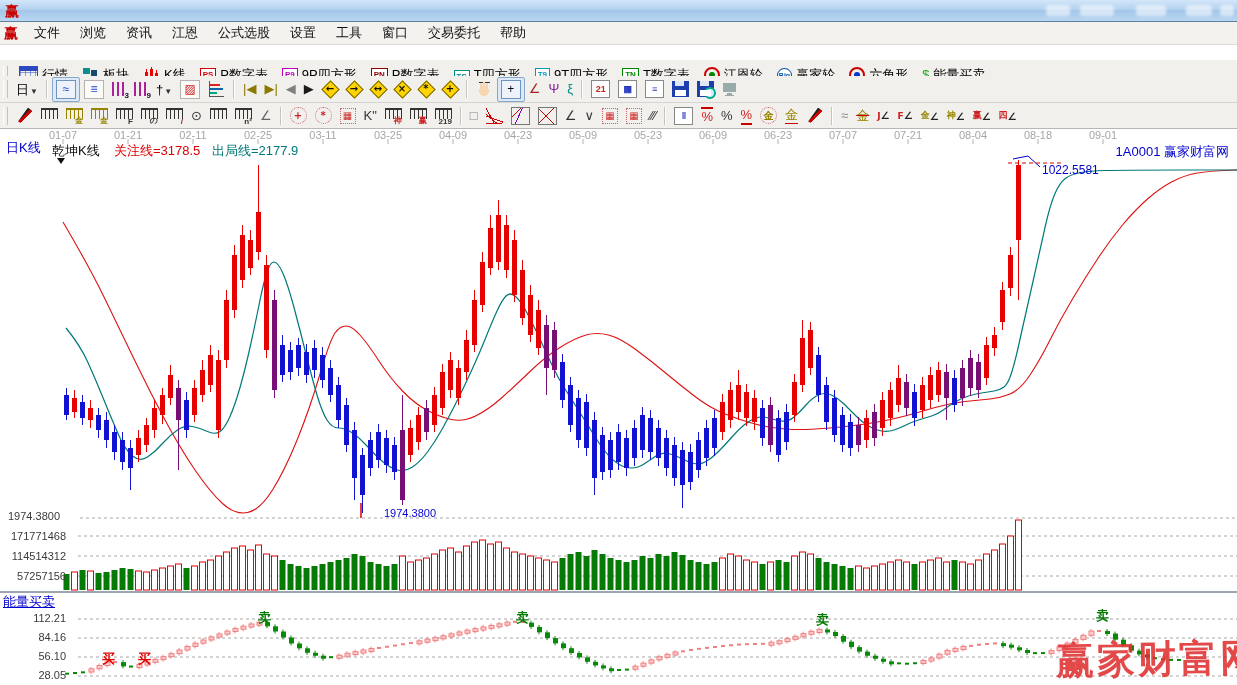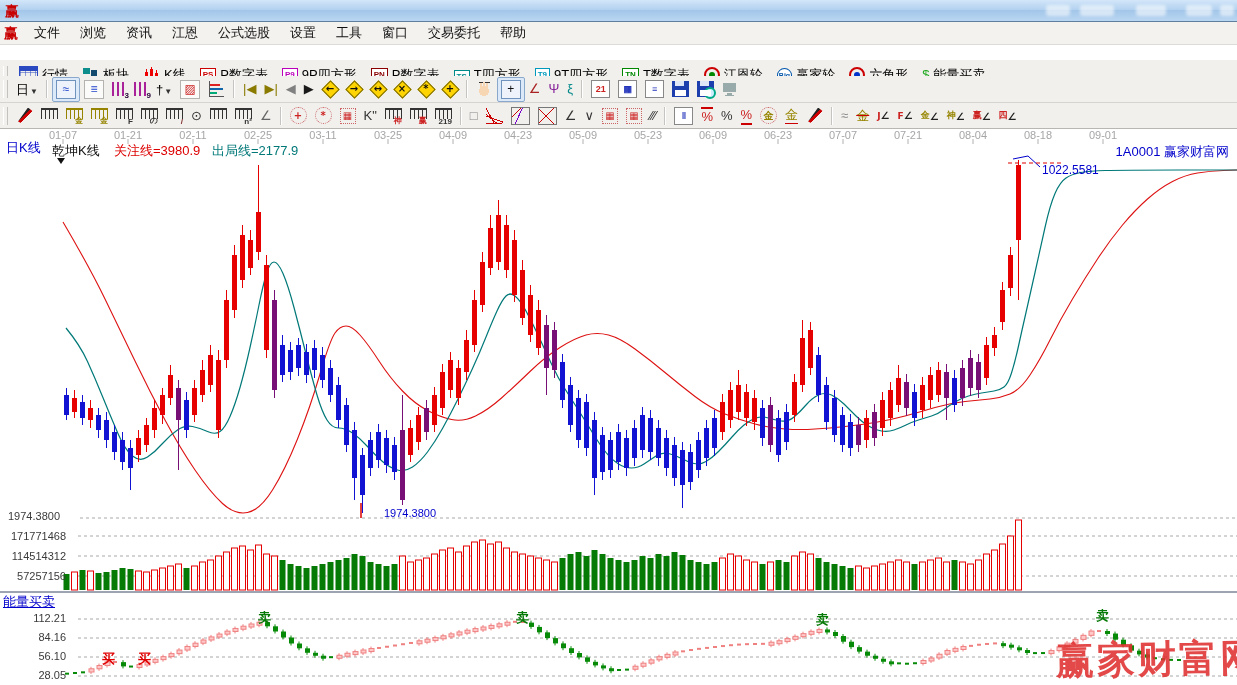--- a/index.html
+++ b/index.html
@@ -1124,21 +1124,21 @@
       <rect x="1169" y="658.8823529411765" width="4" height="2" fill="#078a07"></rect>
       <rect x="1177" y="659" width="4" height="2" fill="#078a07"></rect>
       <line x1="361" y1="503" x2="361" y2="518" stroke="#dd0000" stroke-width="1.5"></line>
       <polyline points="1013,159 1028,156 1040,167" fill="none" stroke="#0000cc" stroke-width="1"></polyline>
       <line x1="1008" y1="163" x2="1064" y2="163" stroke="#dd0000" stroke-width="1" stroke-dasharray="4 3"></line>
     </svg>
 
   <div class="lbl blue" style="left:6px;top:10px;font-size:13px">日K线</div>
   <div class="lbl" style="left:52px;top:13px;font-size:13px;color:#111">乾坤K线</div>
   <span class="tri" style="left:57px;top:29px"></span>
-  <div class="lbl" style="left:114px;top:13px;font-size:13px;color:#dd0000">关注线=3980.9</div>
+  <div class="lbl" style="left:114px;top:13px;font-size:13px;color:#dd0000">关注线=3178.5</div>
   <div class="lbl" style="left:212px;top:13px;font-size:13px;color:#007878">出局线=2177.9</div>
   <div class="lbl blue" style="right:8px;top:14px;font-size:13px">1A0001  赢家财富网</div>
   <div class="lbl axnum" style="left:8px;top:381px;width:auto">1974.3800</div>
   <div class="lbl blue" style="left:384px;top:378px;font-size:11px">1974.3800</div>
   <div class="lbl blue" style="left:1042px;top:34px;font-size:12px">1022.5581</div>
   <div class="lbl blue" style="left:3px;top:464px;font-size:13px;text-decoration:underline">能量买卖</div>
   <div class="lbl wm" style="left:1056px;top:505px">赢家财富网</div>
   
 <div class="lbl dt" style="left: 41px; top: 0px;">01-07</div><div class="lbl dt" style="left: 106px; top: 0px;">01-21</div><div class="lbl dt" style="left: 171px; top: 0px;">02-11</div><div class="lbl dt" style="left: 236px; top: 0px;">02-25</div><div class="lbl dt" style="left: 301px; top: 0px;">03-11</div><div class="lbl dt" style="left: 366px; top: 0px;">03-25</div><div class="lbl dt" style="left: 431px; top: 0px;">04-09</div><div class="lbl dt" style="left: 496px; top: 0px;">04-23</div><div class="lbl dt" style="left: 561px; top: 0px;">05-09</div><div class="lbl dt" style="left: 626px; top: 0px;">05-23</div><div class="lbl dt" style="left: 691px; top: 0px;">06-09</div><div class="lbl dt" style="left: 756px; top: 0px;">06-23</div><div class="lbl dt" style="left: 821px; top: 0px;">07-07</div><div class="lbl dt" style="left: 886px; top: 0px;">07-21</div><div class="lbl dt" style="left: 951px; top: 0px;">08-04</div><div class="lbl dt" style="left: 1016px; top: 0px;">08-18</div><div class="lbl dt" style="left: 1081px; top: 0px;">09-01</div><div class="lbl axnum" style="left: 2px; top: 401px;">171771468</div><div class="lbl axnum" style="left: 2px; top: 421px;">114514312</div><div class="lbl axnum" style="left: 2px; top: 441px;">57257156</div><div class="lbl axnum" style="left: 2px; top: 483px;">112.21</div><div class="lbl axnum" style="left: 2px; top: 502px;">84.16</div><div class="lbl axnum" style="left: 2px; top: 521px;">56.10</div><div class="lbl axnum" style="left: 2px; top: 540px;">28.05</div><div class="lbl buy" style="left: 102px; top: 521px;">买</div><div class="lbl buy" style="left: 138px; top: 521px;">买</div><div class="lbl sell" style="left: 258px; top: 480px;">卖</div><div class="lbl sell" style="left: 516px; top: 480px;">卖</div><div class="lbl sell" style="left: 816px; top: 482px;">卖</div><div class="lbl sell" style="left: 1096px; top: 478px;">卖</div></div>
 

